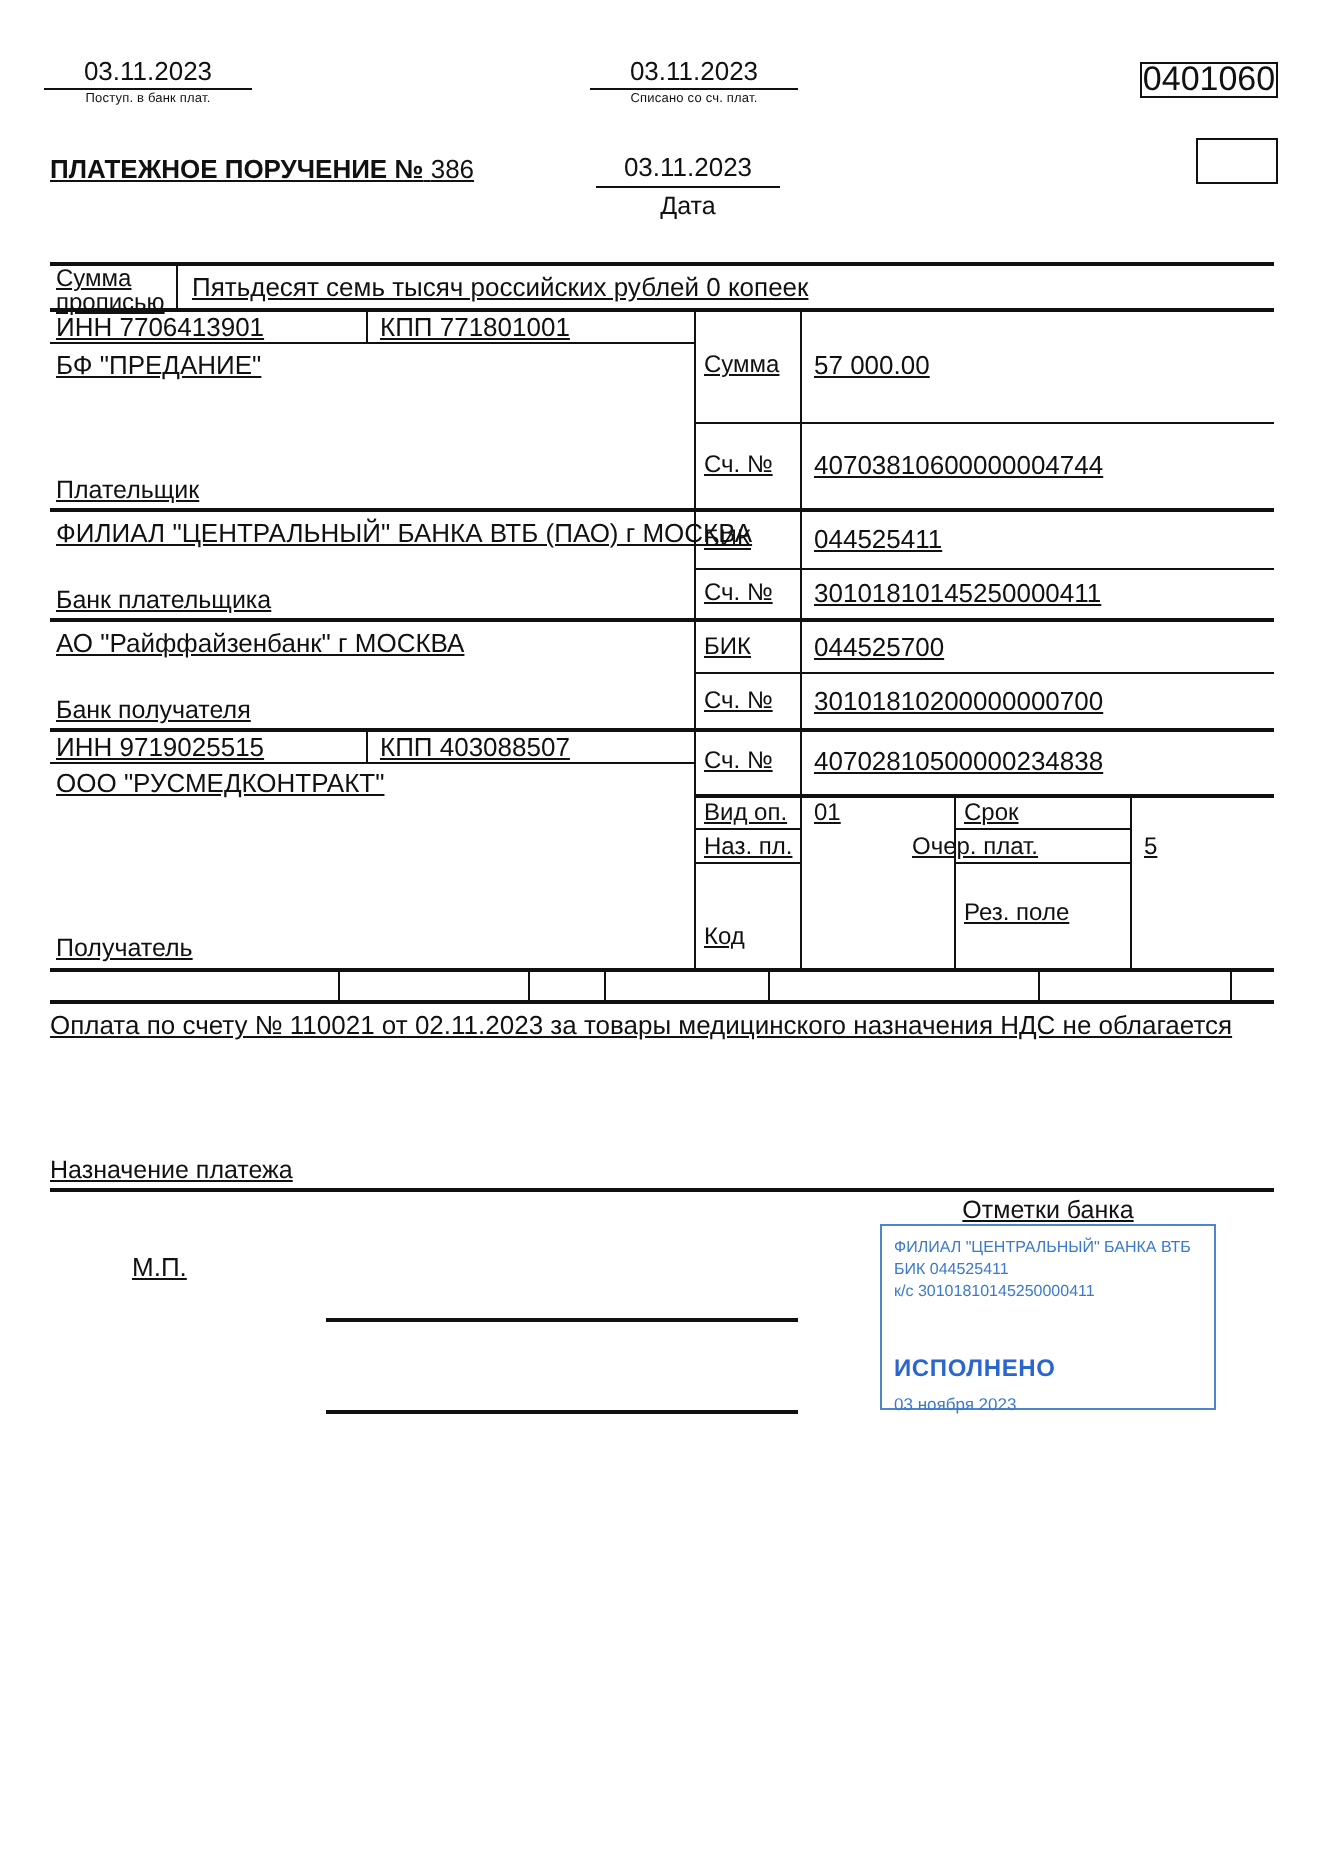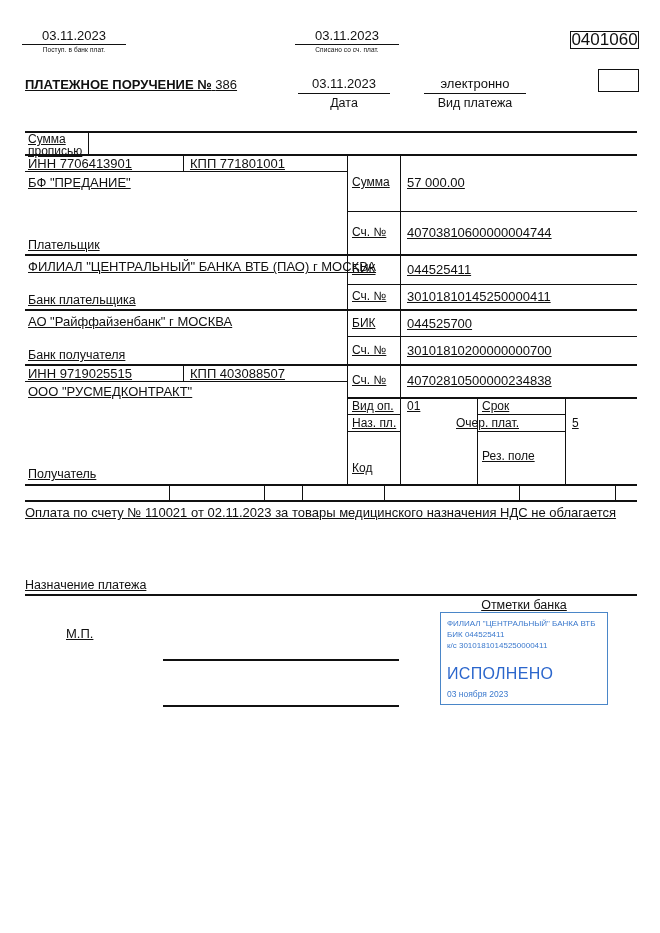--- a/index.html
+++ b/index.html
@@ -15,21 +15,21 @@
   .date-stack{position:absolute;}
   .date-val{border-bottom:1.5px solid #111;text-align:center;font-size:13px;padding-bottom:1px;}
   .date-sub{font-size:6.5px;text-align:center;padding-top:1px;letter-spacing:.1px;}
   .ul-block{position:absolute;text-align:center;}
   .ul-val{border-bottom:1.5px solid #111;font-size:13px;padding-bottom:2px;}
   .ul-lab{font-size:12.5px;padding-top:2px;}
   .box{position:absolute;border:1.5px solid #111;display:flex;align-items:center;justify-content:center;}
   .wrap2{white-space:normal;line-height:12px;font-size:12px;}
   .stamp{position:absolute;border:1.5px solid #4a86c8;color:#3b79cd;padding:5px 6px;box-sizing:border-box;}
   .stamp .s1{font-size:8px;line-height:11px;white-space:nowrap;}
-  .stamp .s-status{font-size:16px;font-weight:normal;color:#2b66cc;margin-top:14px;letter-spacing:.3px;}
+  .stamp .s-status{font-size:12px;font-weight:bold;color:#2b66cc;margin-top:26px;letter-spacing:.3px;}
   .stamp .s-date{font-size:8.5px;margin-top:6px;}
   .sig{position:absolute;background:#111;height:1.5px;}
 </style>
 </head>
 <body>
 
 <div class="page">
 
   <div class="date-stack" style="left:22px;top:28px;width:104px">
     <div class="date-val">03.11.2023</div>
@@ -43,24 +43,20 @@
     <span style="font-size:17px">0401060</span>
   </div>
 
   <div class="t" style="left:25px;top:78px">
     <span class="b">ПЛАТЕЖНОЕ ПОРУЧЕНИЕ №</span>
     <span>386</span>
   </div>
   <div class="ul-block" style="left:298px;top:76px;width:92px">
     <div class="ul-val">03.11.2023</div>
     <div class="ul-lab">Дата</div>
-  </div>
-  <div class="ul-block" style="left:424px;top:76px;width:102px">
-    <div class="ul-val">электронно</div>
-    <div class="ul-lab">Вид платежа</div>
   </div>
   <div class="box" style="left:598px;top:69px;width:39px;height:21px"></div>
 
   <div class="hl2" style="left:25px;top:131px;width:612px"></div>
   <div class="hl2" style="left:25px;top:154px;width:612px"></div>
   <div class="hl" style="left:25px;top:171px;width:322px"></div>
   <div class="hl2" style="left:25px;top:254px;width:612px"></div>
   <div class="hl2" style="left:25px;top:309px;width:612px"></div>
   <div class="hl2" style="left:25px;top:364px;width:612px"></div>
   <div class="hl" style="left:25px;top:381px;width:322px"></div>
@@ -85,20 +81,21 @@
   <div class="vl" style="left:565px;top:397px;height:87px"></div>
 
   <div class="vl" style="left:169px;top:484px;height:16px"></div>
   <div class="vl" style="left:264px;top:484px;height:16px"></div>
   <div class="vl" style="left:302px;top:484px;height:16px"></div>
   <div class="vl" style="left:384px;top:484px;height:16px"></div>
   <div class="vl" style="left:519px;top:484px;height:16px"></div>
   <div class="vl" style="left:615px;top:484px;height:16px"></div>
 
   <div class="t wrap2" style="left:28px;top:133px;width:58px">Сумма прописью</div>
+  <div class="t" style="left:96px;top:137px">Пятьдесят семь тысяч российских рублей 0 копеек</div>
 
   <div class="t" style="left:28px;top:157px">ИНН 7706413901</div>
   <div class="t" style="left:190px;top:157px">КПП 771801001</div>
   <div class="t" style="left:28px;top:176px">БФ "ПРЕДАНИЕ"</div>
   <div class="t sm" style="left:28px;top:239px">Плательщик</div>
   <div class="t lbl" style="left:352px;top:176px">Сумма</div>
   <div class="t" style="left:407px;top:176px">57 000.00</div>
   <div class="t lbl" style="left:352px;top:226px">Сч. №</div>
   <div class="t" style="left:407px;top:226px">40703810600000004744</div>
 

